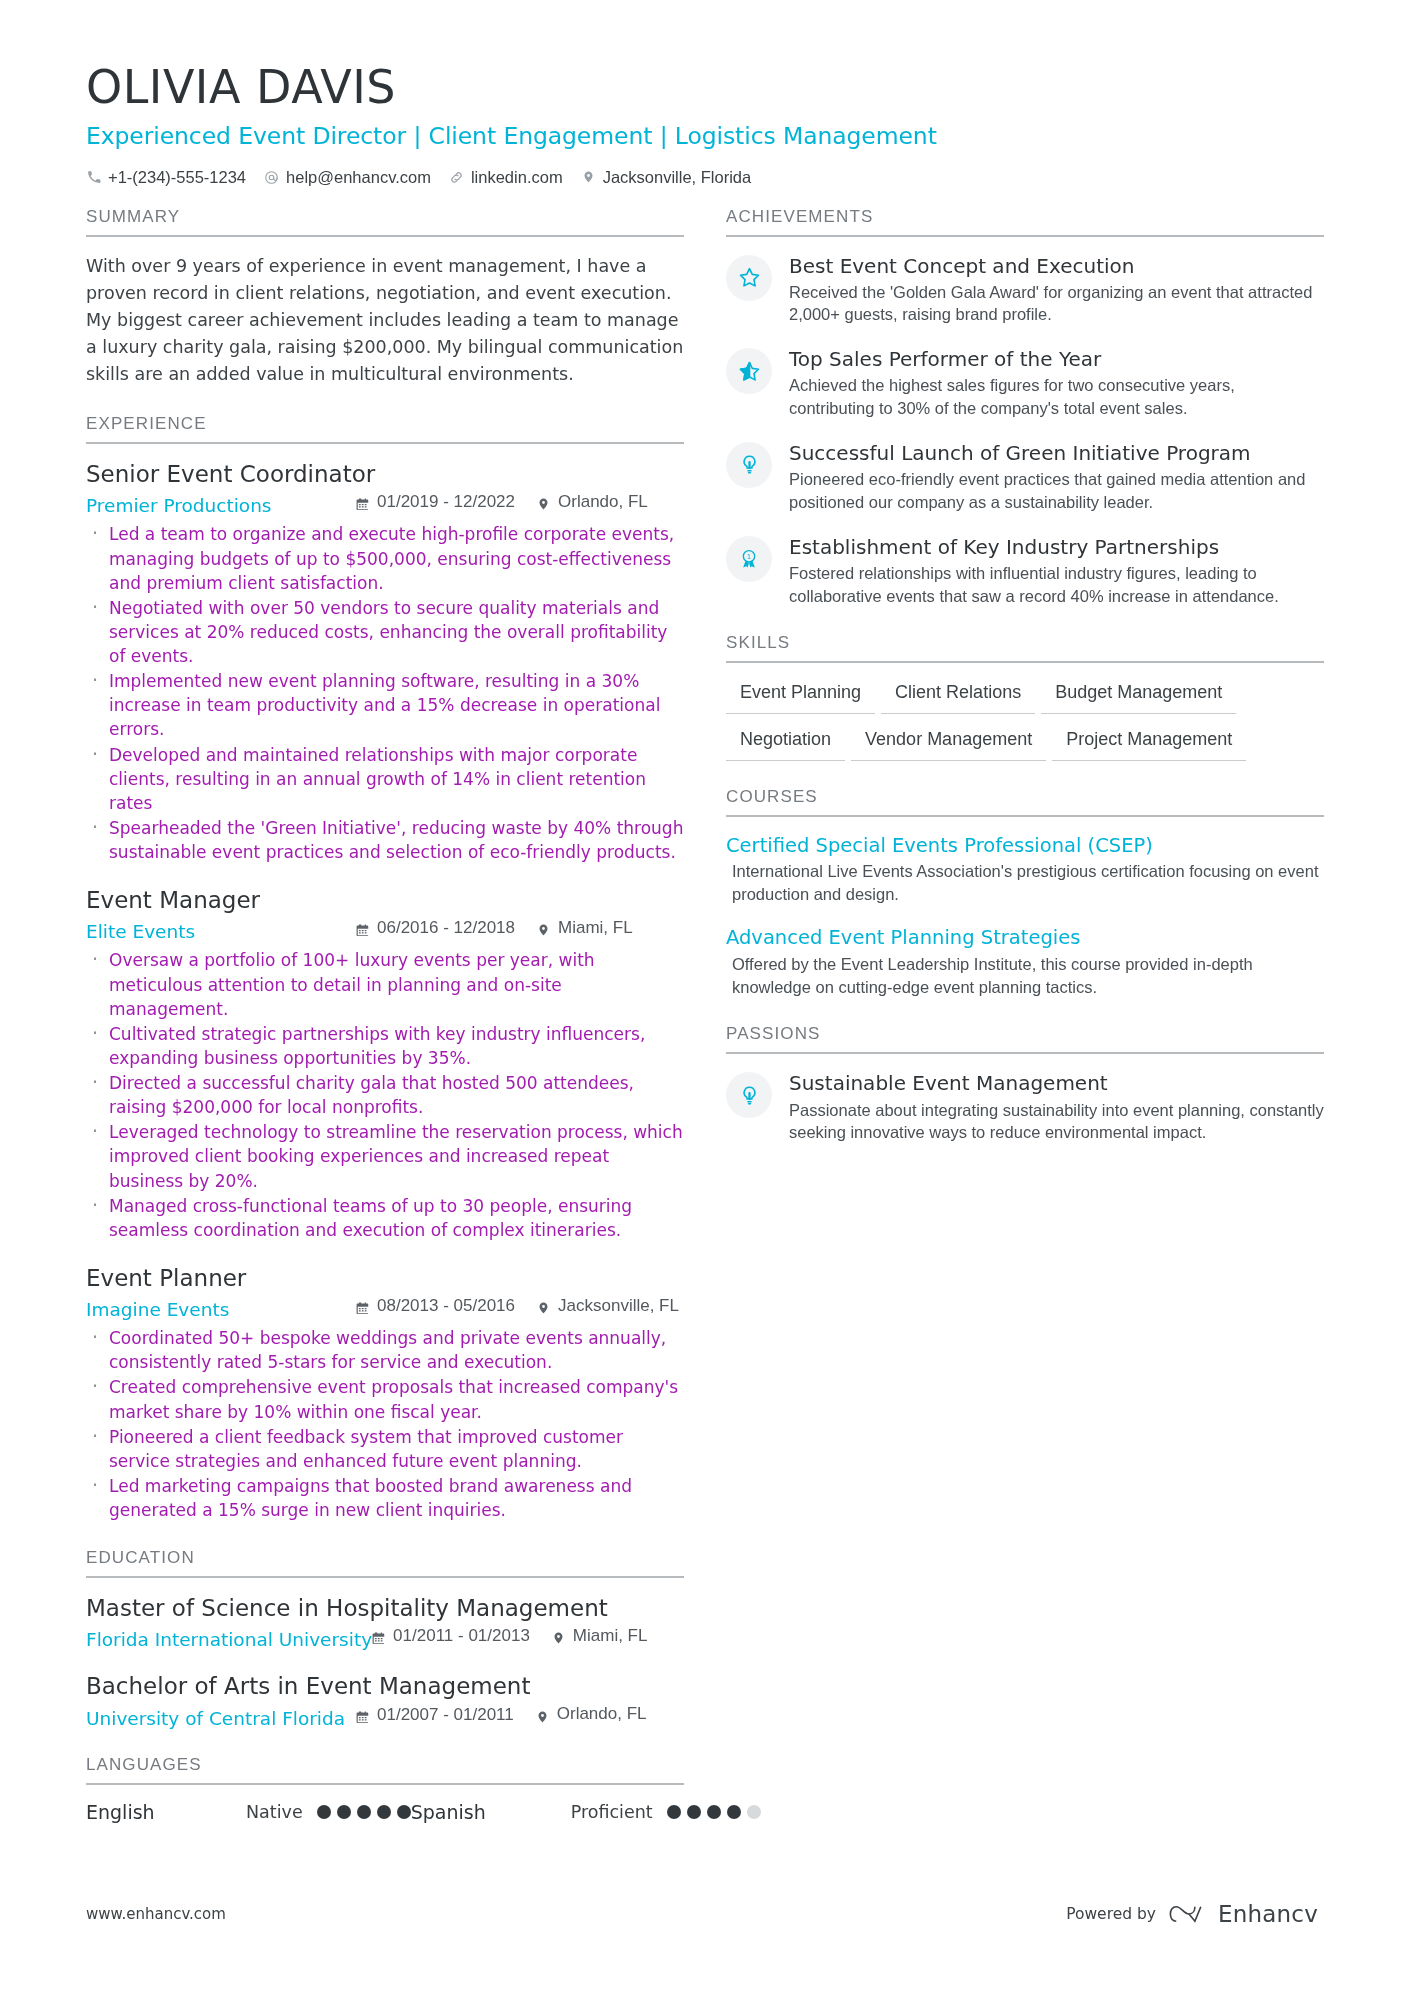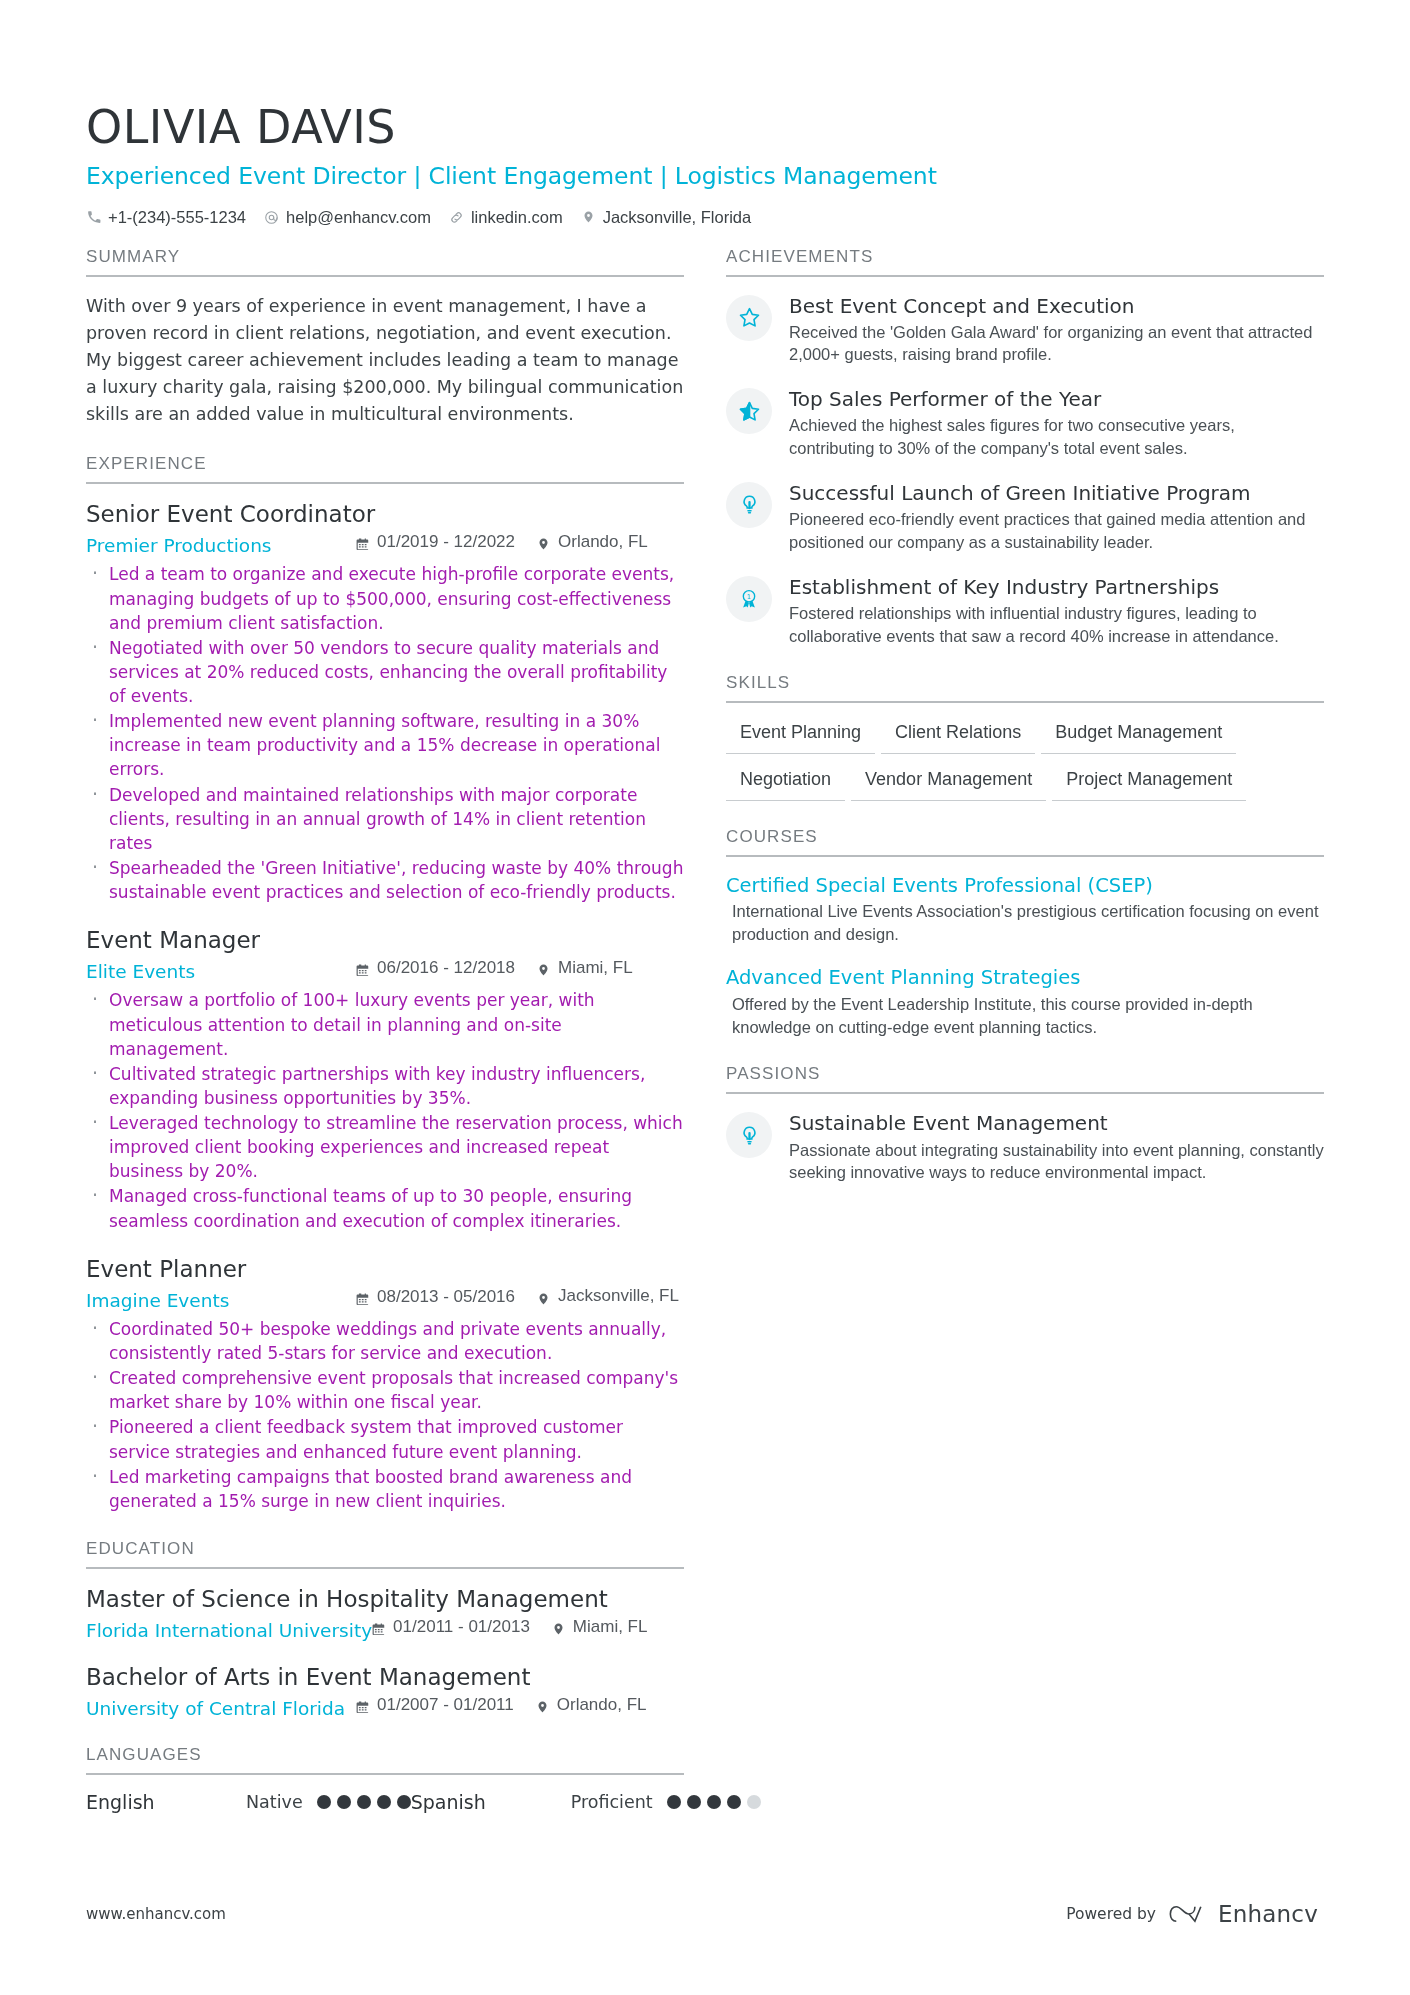--- a/index.html
+++ b/index.html
@@ -18,21 +18,21 @@
 
   .page {
     position: relative;
     width: 1410px;
     height: 1995px;
     padding: 62px 86px 0 86px;
     background: #fff;
   }
 
   
-  .header { margin-bottom: 14px; margin-top: 40px; }
+  .header { margin-bottom: 14px; }
 
   .full-name {
     font-family: "DejaVu Sans", sans-serif;
     font-size: 46px;
     font-weight: 400;
     letter-spacing: 0.5px;
     color: #2f3438;
     line-height: 1.12;
   }
 
@@ -394,20 +394,21 @@
                     <svg width="13" height="16" viewBox="0 0 24 24" fill="currentColor">
                       <path d="M12 1.8c-4.1 0-7.4 3.3-7.4 7.4 0 5.6 7.4 13 7.4 13s7.4-7.4 7.4-13c0-4.1-3.3-7.4-7.4-7.4zm0 10a2.6 2.6 0 1 1 0-5.2 2.6 2.6 0 0 1 0 5.2z"></path>
                     </svg>
                   </span>
         <span>Miami, FL</span>
       </span>
     </div>
     <ul class="bullets">
       <li>Oversaw a portfolio of 100+ luxury events per year, with meticulous attention to detail in planning and on-site management.</li>
                 <li>Cultivated strategic partnerships with key industry influencers, expanding business opportunities by 35%.</li>
+                <li>Directed a successful charity gala that hosted 500 attendees, raising $200,000 for local nonprofits.</li>
                 <li>Leveraged technology to streamline the reservation process, which improved client booking experiences and increased repeat business by 20%.</li>
                 <li>Managed cross-functional teams of up to 30 people, ensuring seamless coordination and execution of complex itineraries.</li>
     </ul>
   </div>
 
   <div class="entry">
     <div class="entry-title">Event Planner</div>
     <div class="entry-meta">
       <span class="entry-company">Imagine Events</span>
       <span class="meta-chunk">

